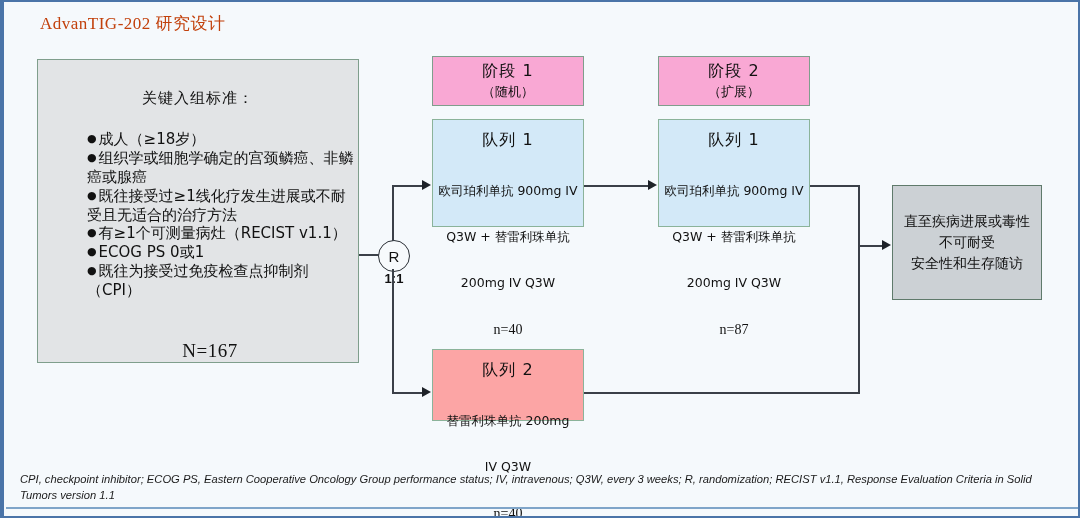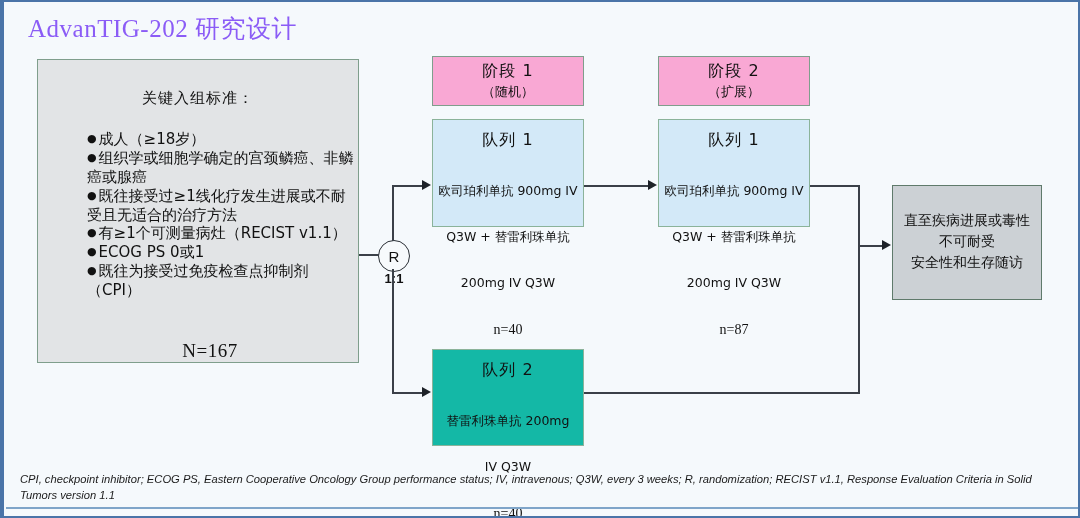--- a/index.html
+++ b/index.html
@@ -19,26 +19,26 @@
     border-left: 4px solid #4a74a8;
     border-right: 2px solid #4a74a8;
     border-top: 2px solid #4a74a8;
     border-bottom: 2px solid #4a74a8;
     overflow: hidden;
   }
 
   
   #title {
     position: absolute;
-    left: 24px;
+    left: 36px;
     top: 10px;
     font-family: "Liberation Serif", serif;
-    font-size: 25px;
+    font-size: 17px;
     letter-spacing: 0.5px;
-    color: #8b5cf6;
+    color: #c2410c;
     white-space: nowrap;
   }
 
   
   .box {
     position: absolute;
     box-sizing: border-box;
     text-align: center;
     color: #111111;
   }
@@ -141,31 +141,31 @@
     width: 152px; height: 108px;
     background: #d3e9f8;
   }
   #cohort1b {
     left: 654px; top: 117px;
     width: 152px; height: 108px;
     background: #d3e9f8;
   }
   #cohort2 {
     left: 428px; top: 347px;
-    width: 152px; height: 97px;
-    background: #14b8a6;
+    width: 152px; height: 72px;
+    background: #fca5a5;
   }
 
   
   #outcome {
     left: 888px; top: 183px;
     width: 150px; height: 115px;
     background: #ccd1d5;
     border: 1px solid #5f7a6b;
-    font-family: Liberation Mono, monospace;
+    font-family: Liberation Sans, sans-serif;
     font-size: 14px;
     line-height: 1.5;
     display: flex;
     flex-direction: column;
     align-items: center;
     justify-content: center;
   }
 
   
   .ln {

